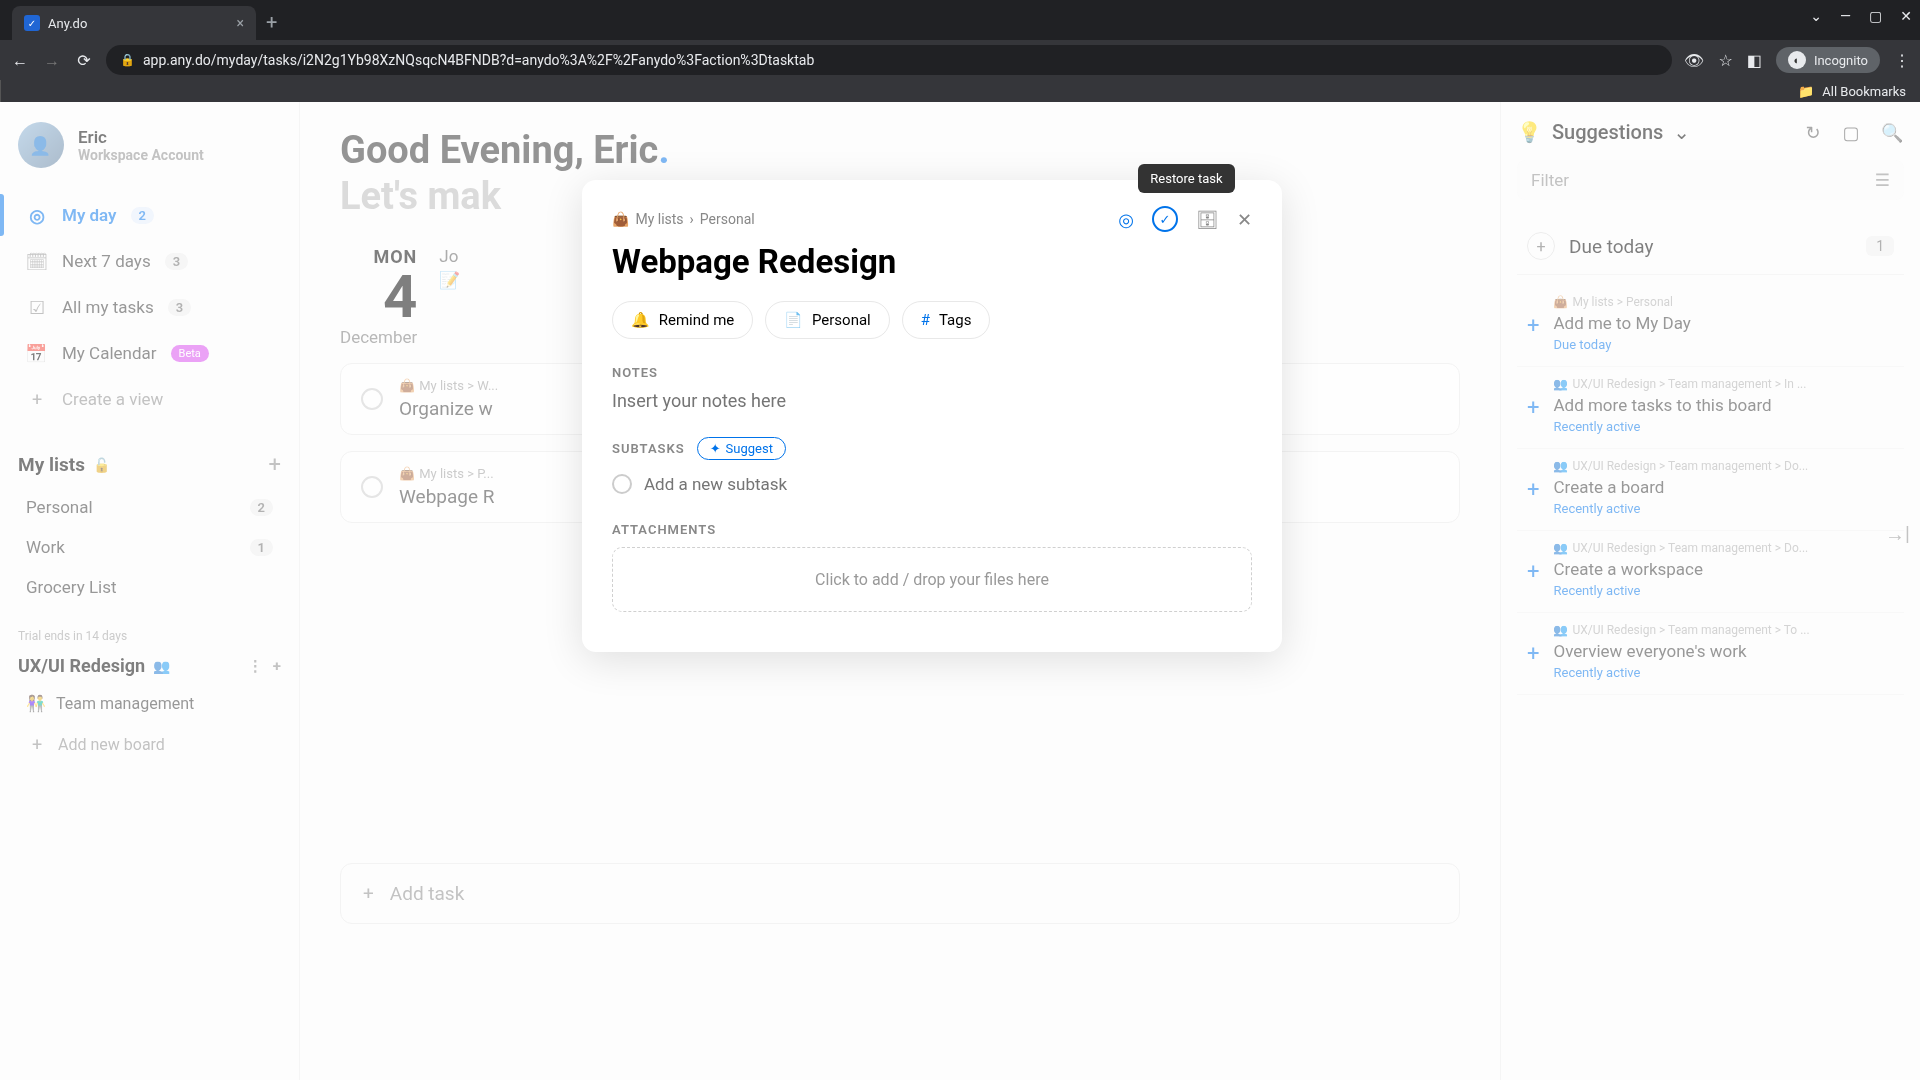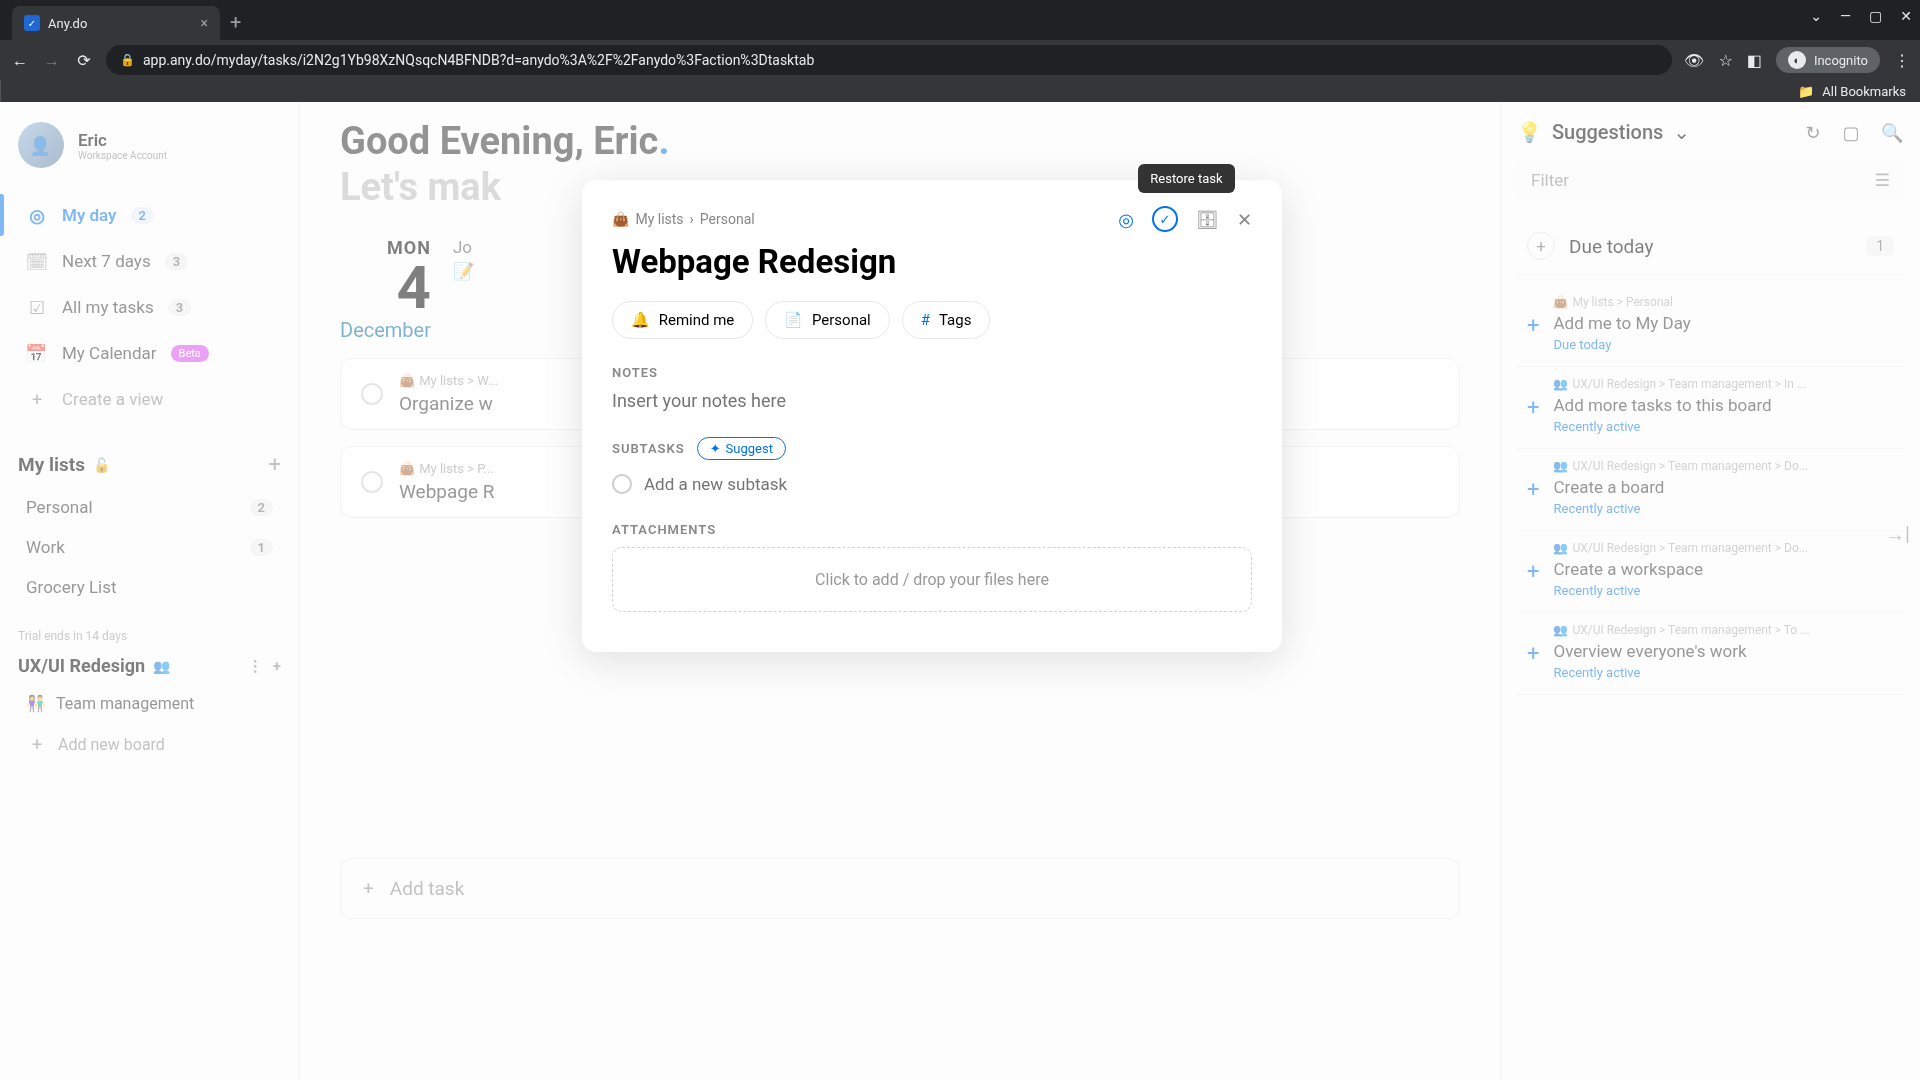--- a/index.html
+++ b/index.html
@@ -1,21 +1,21 @@
 <!DOCTYPE html>
 <html><head>
 <meta charset="utf-8">
 <style>
 * { margin: 0; padding: 0; box-sizing: border-box; font-family: -apple-system, BlinkMacSystemFont, "Segoe UI", Roboto, Helvetica, Arial, sans-serif; }
 body { width: 1920px; height: 1080px; background: #2b2b2b; overflow: hidden; position: relative; }
 
 
 .browser-chrome { background: #202124; height: 102px; position: relative; }
 .tab-bar { height: 40px; display: flex; align-items: flex-end; padding-left: 12px; }
-.tab { background: #35363a; border-radius: 8px 8px 0 0; height: 34px; display: flex; align-items: center; padding: 0 12px; gap: 8px; color: #e8eaed; font-size: 13px; width: 208px; text-align: right; }
+.tab { background: #35363a; border-radius: 8px 8px 0 0; height: 34px; display: flex; align-items: center; padding: 0 12px; gap: 8px; color: #e8eaed; font-size: 13px; width: 244px; text-align: right; }
 .tab-favicon { width: 16px; height: 16px; background: #2066d4; border-radius: 3px; display: flex; align-items: center; justify-content: center; }
 .tab-favicon::after { content: "✓"; color: white; font-size: 10px; }
 .tab-close { margin-left: auto; color: #9aa0a6; font-size: 14px; cursor: pointer; }
 .new-tab { color: #9aa0a6; font-size: 20px; margin-left: 10px; margin-bottom: 6px; cursor: pointer; }
 .window-controls { position: absolute; right: 8px; top: 8px; display: flex; gap: 18px; color: #e8eaed; }
 .window-controls span { cursor: pointer; font-size: 14px; }
 .nav-bar { height: 40px; display: flex; align-items: center; padding: 0 10px; gap: 12px; background: #35363a; }
 .nav-bar .nav-btn { color: #e8eaed; font-size: 16px; cursor: pointer; width: 20px; text-align: center; }
 .url-bar { flex: 1; background: #202124; border-radius: 20px; height: 30px; display: flex; align-items: center; padding: 0 14px; color: #e8eaed; font-size: 14px; gap: 8px; }
 .url-bar .lock { font-size: 12px; }
@@ -26,50 +26,50 @@
 .bookmarks-row .folder { color: #f4b400; }
 
 
 .app { position: absolute; top: 102px; left: 0; right: 0; bottom: 0; background: #fdfdfd; display: flex; }
 
 
 .sidebar { width: 300px; padding: 20px 18px; border-right: 1px solid #ececec; position: relative; }
 .user-row { display: flex; align-items: center; gap: 14px; margin-bottom: 26px; }
 .avatar { width: 46px; height: 46px; border-radius: 50%; background: linear-gradient(135deg,#8ab4d8,#5a7a9a); display: flex; align-items: center; justify-content: center; color: white; font-size: 18px; overflow: hidden; }
 .user-name { font-weight: 600; font-size: 17px; }
-.user-sub { color: #888; font-size: 10px; }
+.user-sub { color: #888; font-size: 14px; font-weight: bold; }
 .nav-item { display: flex; align-items: center; gap: 14px; padding: 10px 8px; border-radius: 8px; cursor: pointer; font-size: 17px; color: #333; margin-bottom: 4px; position: relative; }
 .nav-item.active { color: #0073ea; font-weight: 600; }
 .nav-item.active::before { content: ""; position: absolute; left: -18px; top: 0; bottom: 0; width: 4px; background: #0073ea; border-radius: 0 3px 3px 0; }
 .nav-icon { width: 22px; height: 22px; display: flex; align-items: center; justify-content: center; font-size: 18px; color: #888; }
 .nav-item.active .nav-icon { color: #0073ea; }
 .badge { background: #e5eefc; color: #0073ea; border-radius: 9px; padding: 1px 8px; font-size: 13px; font-weight: 600; }
 .badge-gray { background: #eee; color: #666; }
 .badge-beta { background: #d946ef; color: white; font-size: 11px; padding: 2px 8px; border-radius: 9px; }
 .section-row { display: flex; align-items: center; justify-content: space-between; margin-top: 32px; margin-bottom: 10px; }
 .section-title { font-size: 19px; font-weight: 700; display: flex; align-items: center; gap: 8px; }
 .add-icon { color: #888; font-size: 22px; cursor: pointer; }
 .list-item { display: flex; align-items: center; justify-content: space-between; padding: 10px 8px; font-size: 17px; color: #333; cursor: pointer; }
 .trial-text { font-size: 12px; color: #999; margin-top: 22px; }
 .ws-item { font-size: 18px; font-weight: 700; display: flex; align-items: center; gap: 8px; margin-top: 4px; padding: 8px 0; }
 .ws-actions { display: flex; gap: 10px; color: #888; margin-left: auto; font-size: 15px; }
 .board-item { display: flex; align-items: center; gap: 10px; padding: 10px 8px; font-size: 16px; color: #333; cursor: pointer; }
 .emoji-icon { font-size: 16px; }
 .add-board { color: #888; }
 
 
-.main { flex: 1; padding: 17px 40px; position: relative; }
+.main { flex: 1; padding: 26px 40px; position: relative; }
 .greeting { font-size: 38px; font-weight: 700; color: #2a2a2a; line-height: 1.2; }
 .greeting-sub { font-size: 38px; font-weight: 700; color: #b8b8b8; }
 .dot { color: #0073ea; }
 .day-block { display: flex; gap: 22px; margin-top: 28px; }
 .date-col { text-align: right; }
 .date-day { font-weight: 700; font-size: 18px; letter-spacing: 1px; }
 .date-num { font-size: 60px; font-weight: 700; line-height: 1; }
-.date-month { color: #0369a1; font-size: 20px; }
+.date-month { color: #737373; font-size: 17px; }
 .agenda-item { font-size: 17px; color: #5a5a5a; }
 .agenda-item .note-icon { margin-right: 6px; }
 .task-card { background: white; border: 1px solid #e8e8e8; border-radius: 12px; padding: 14px 20px; margin-top: 16px; display: flex; align-items: center; gap: 16px; }
 .task-radio { width: 22px; height: 22px; border: 2px solid #ccc; border-radius: 50%; }
 .task-crumb { font-size: 13px; color: #999; display: flex; align-items: center; gap: 4px; margin-bottom: 4px; }
 .task-title { font-size: 19px; color: #333; }
 .add-task-row { display: flex; align-items: center; gap: 16px; padding: 18px 22px; border: 1px solid #e8e8e8; border-radius: 12px; margin-top: 340px; color: #888; font-size: 19px; cursor: text; }
 
 
 .right-panel { width: 420px; border-left: 1px solid #ececec; padding: 18px 16px; }

